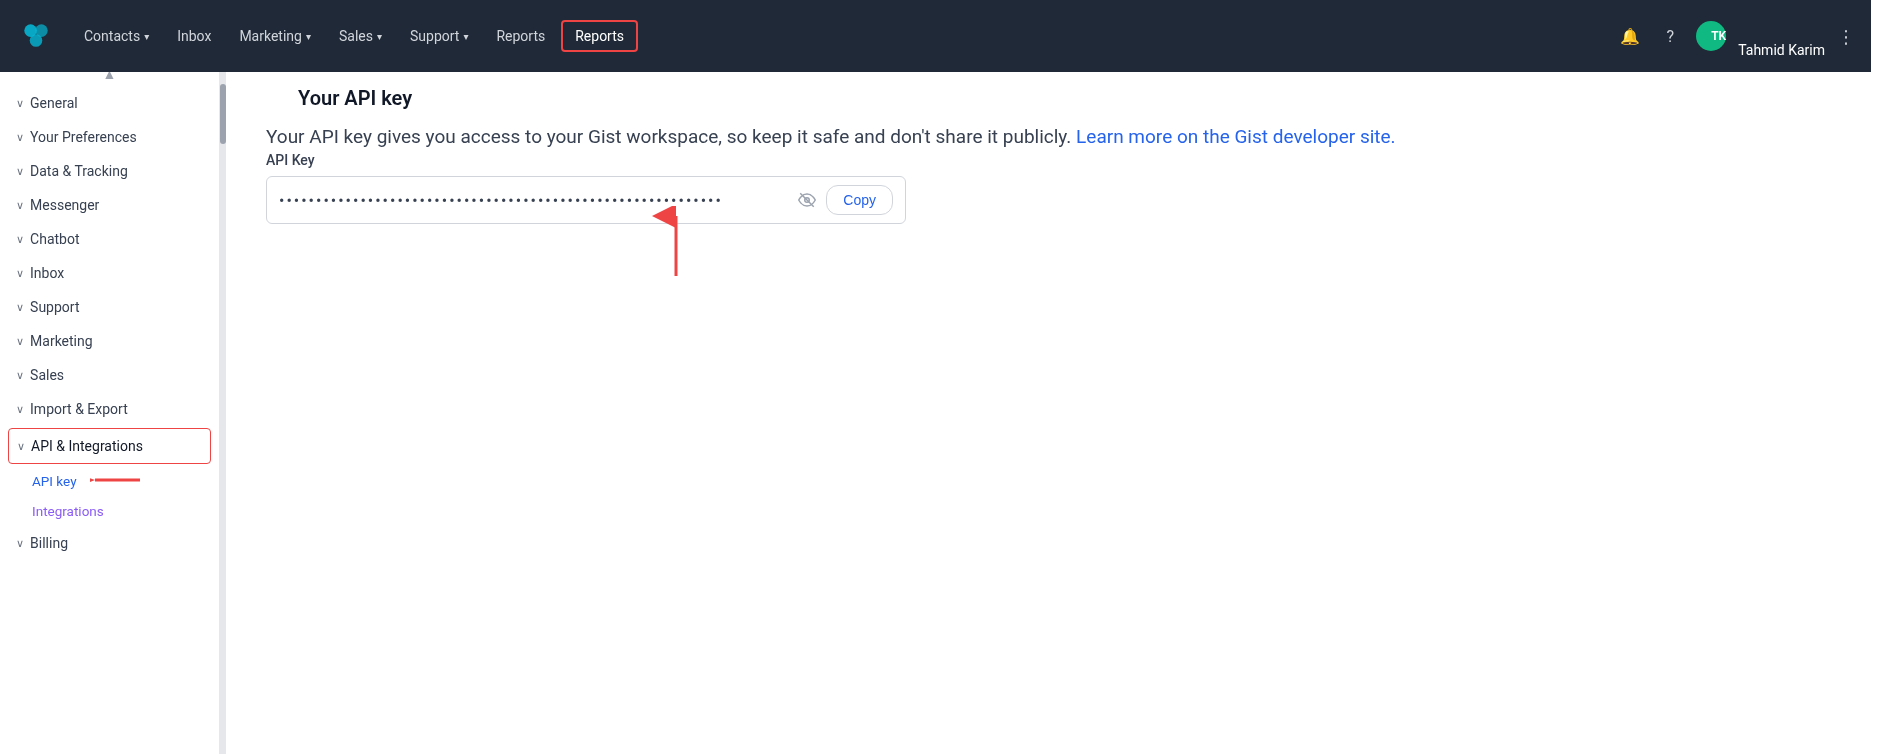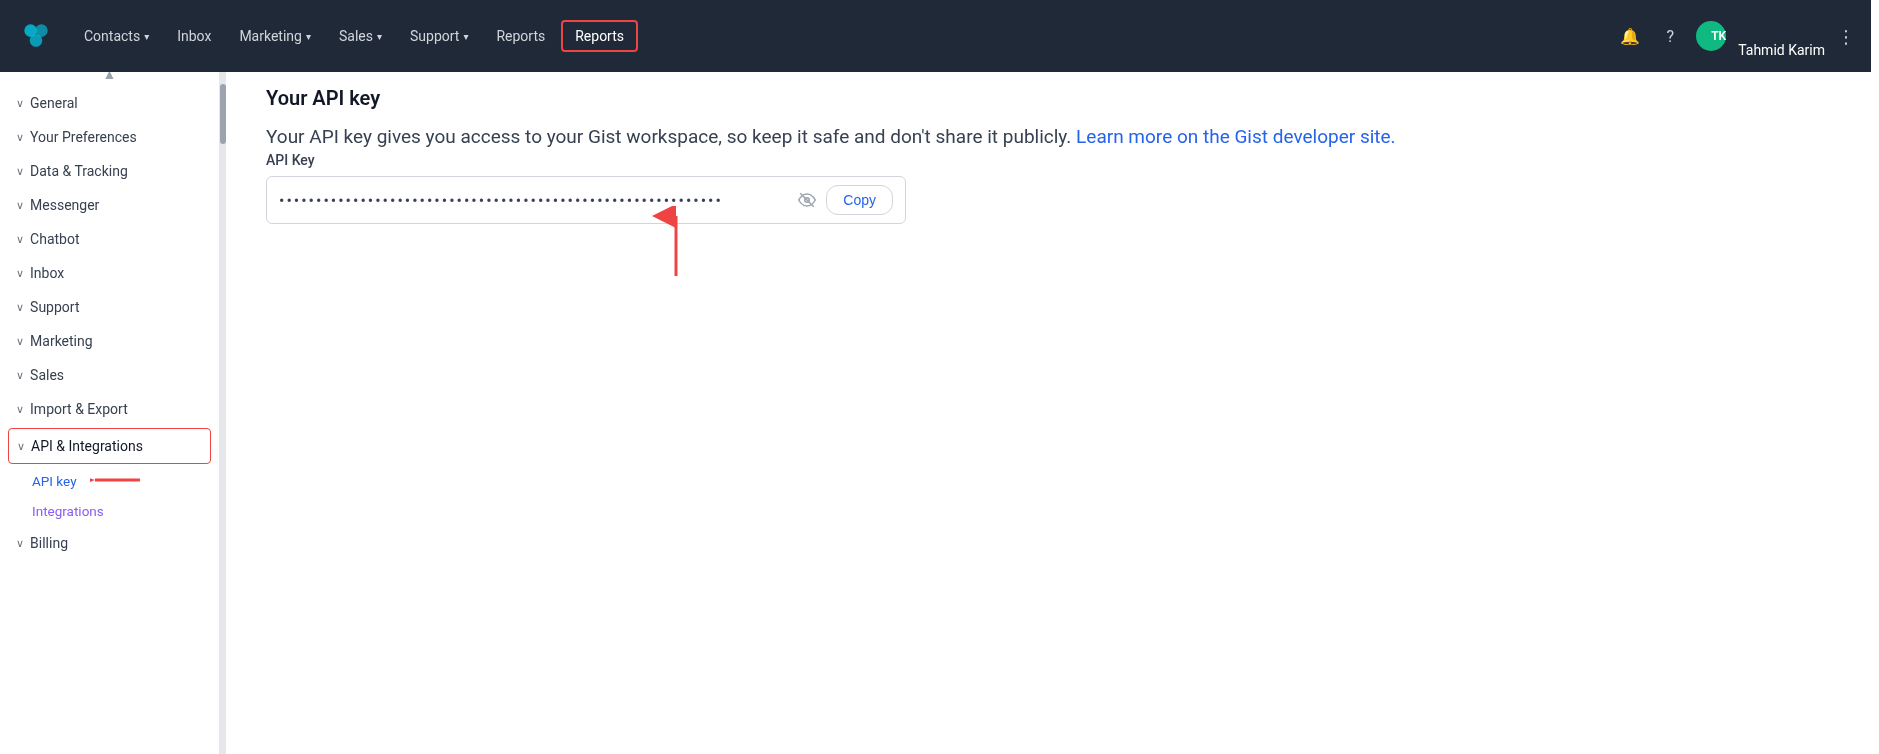--- a/index.html
+++ b/index.html
@@ -120,20 +120,21 @@
       background: #fff;
       padding: 32px 40px;
       position: relative;
     }
 
     .page-title {
       font-size: 20px;
       font-weight: 600;
       color: #111827;
       margin-bottom: 12px;
+      margin-left: 32px;
     }
     .description {
       font-size: 19px;
       color: #374151;
       line-height: 1.6;
     }
     .description a { color: #2563eb; text-decoration: none; }
     .api-key-label {
       font-size: 14px;
       font-weight: 500;

